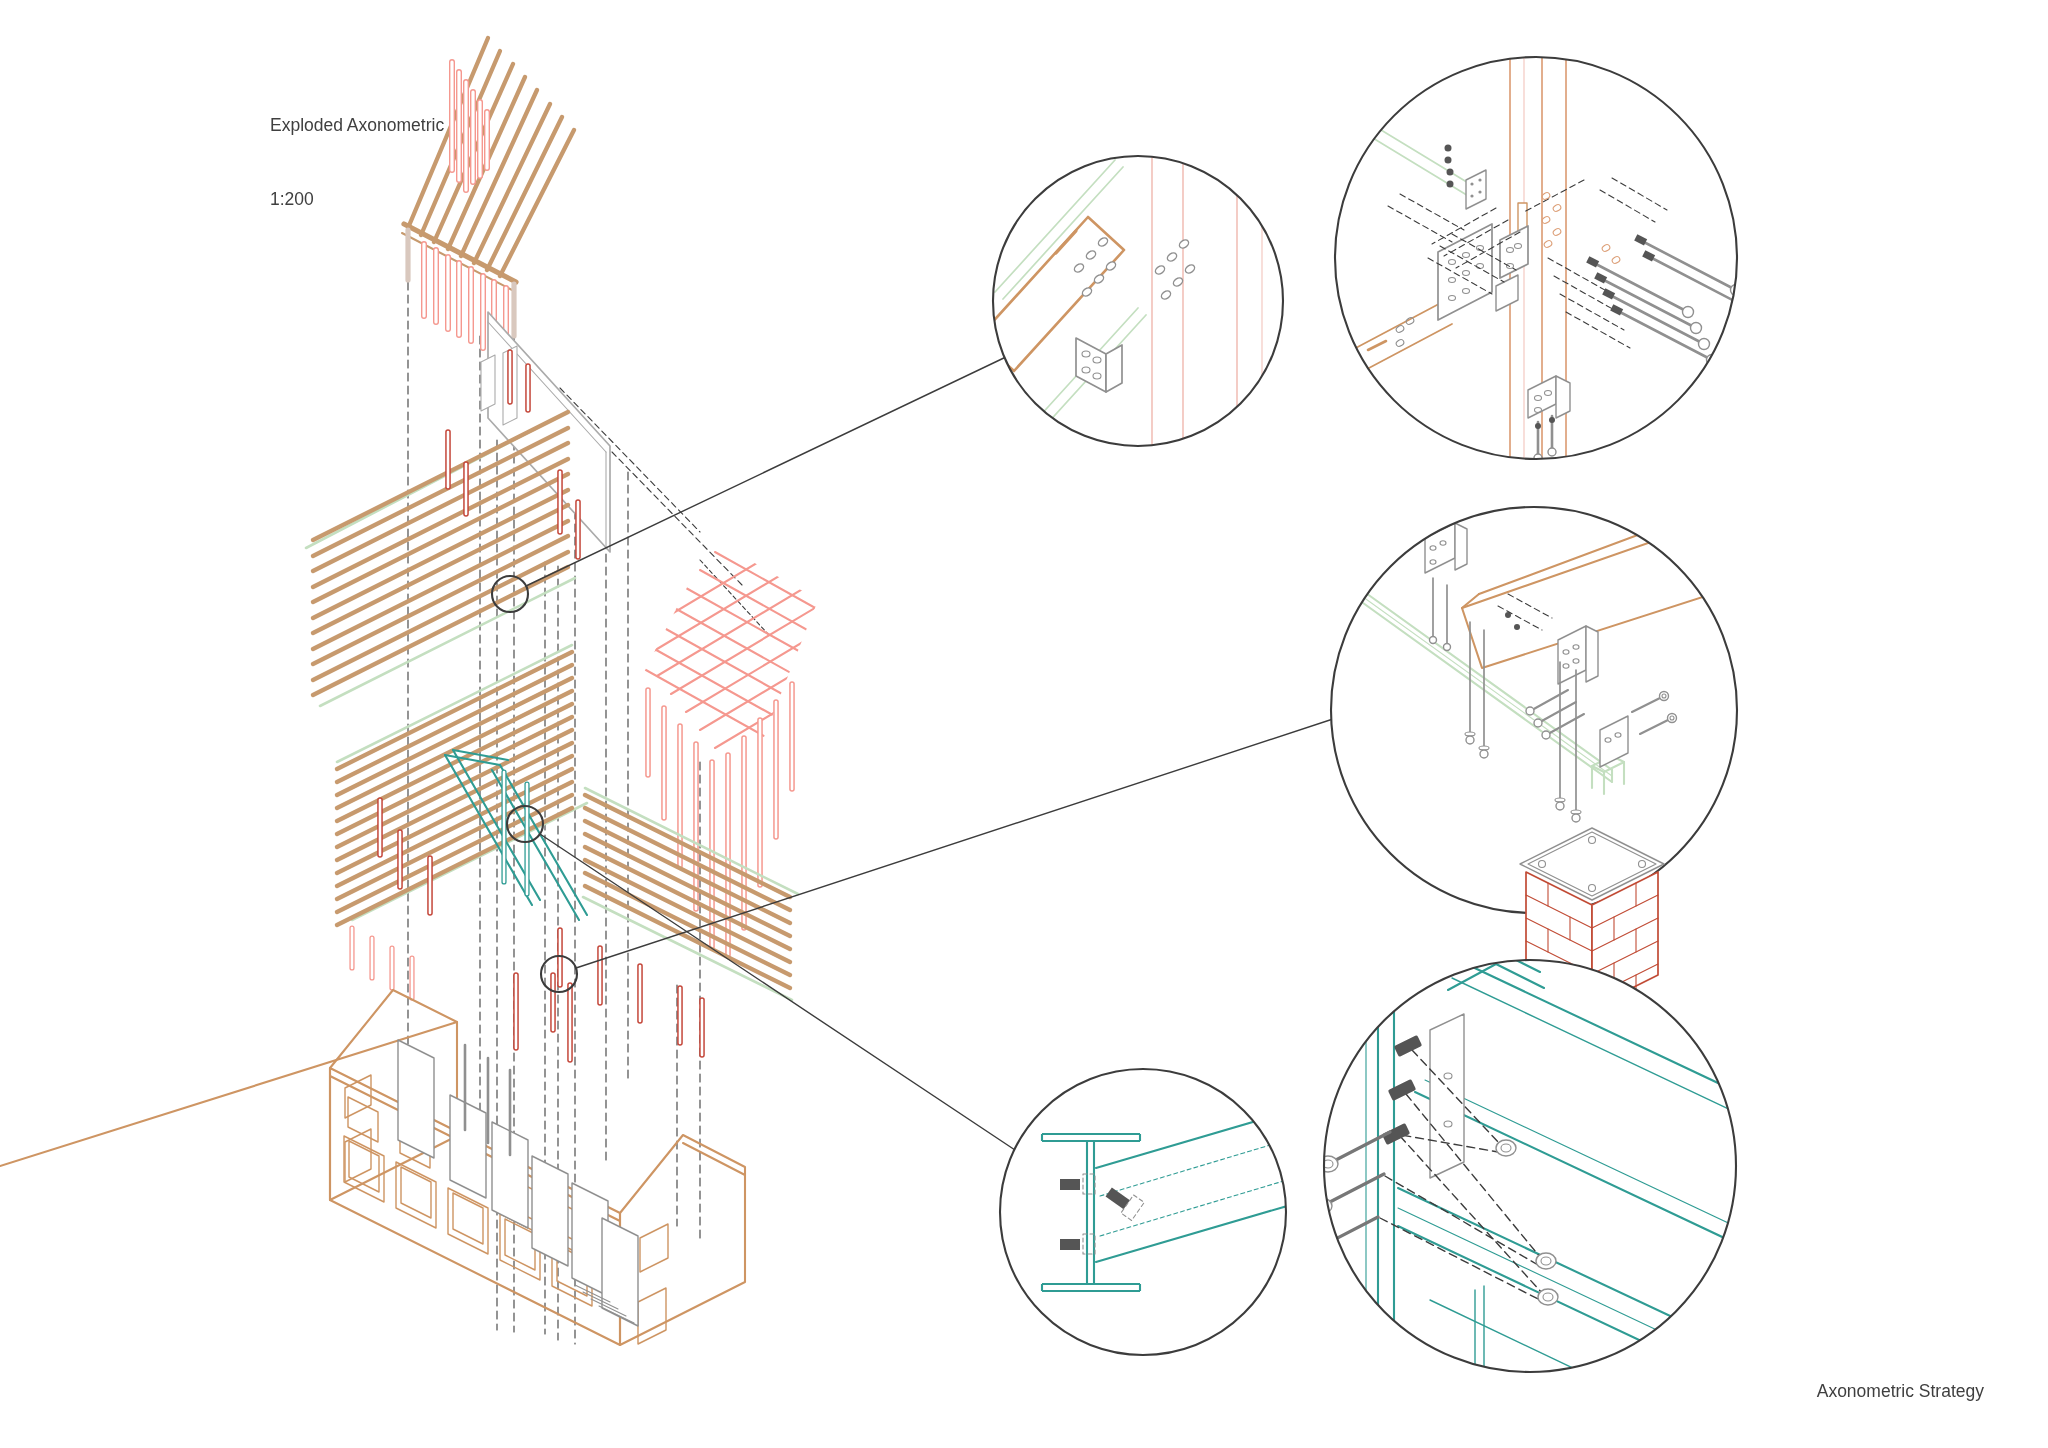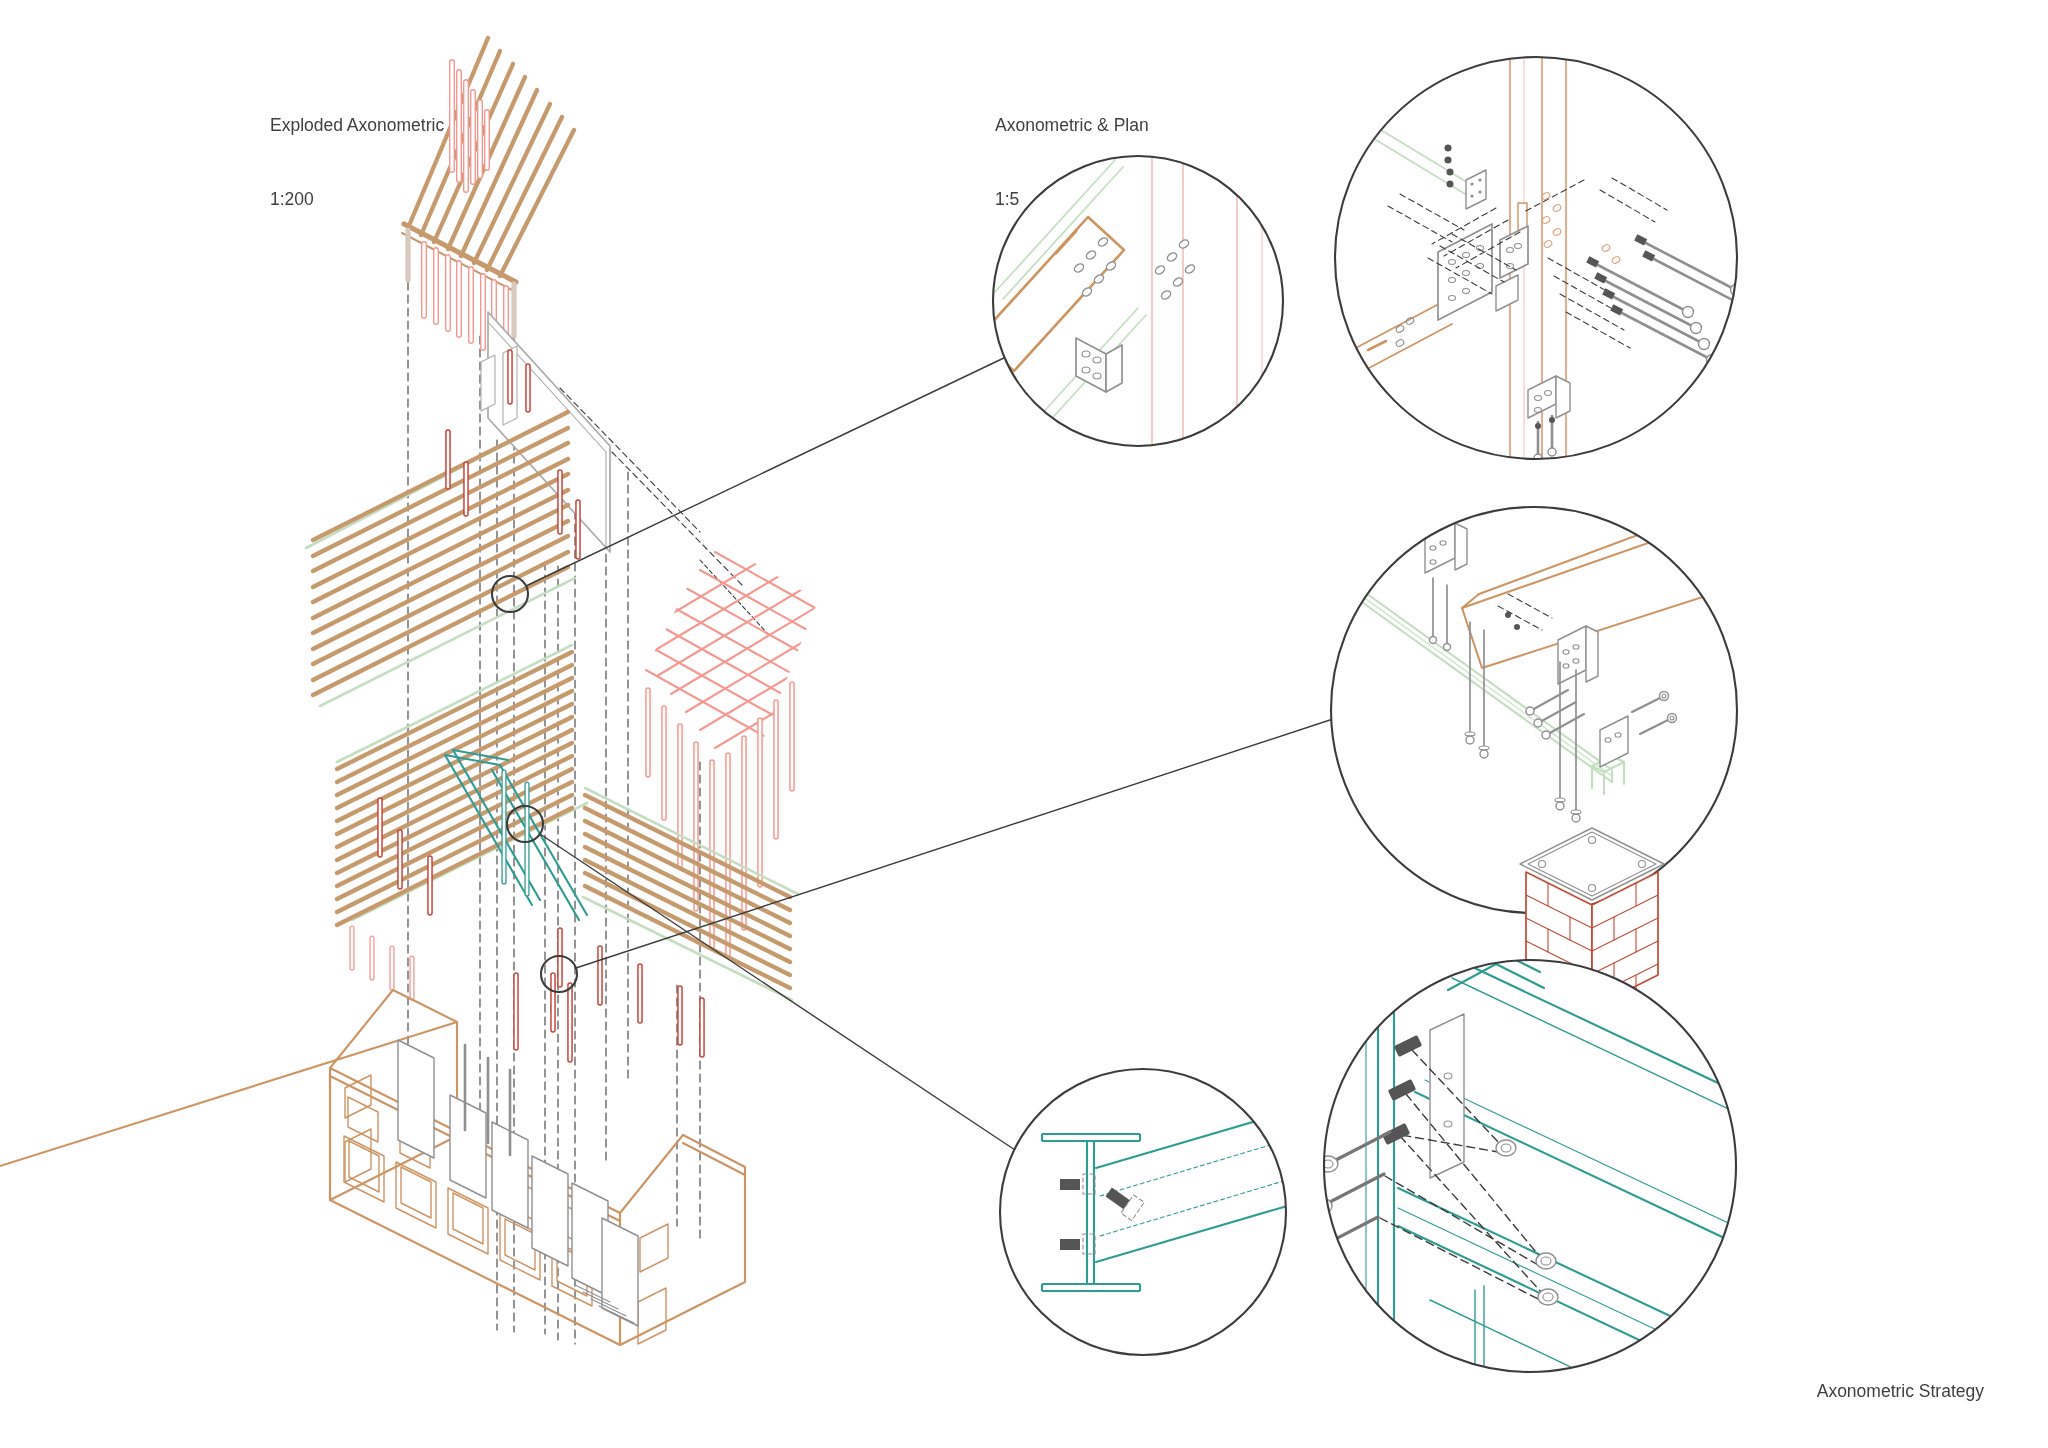--- a/index.html
+++ b/index.html
@@ -29,24 +29,20 @@
 </head>
 <body>
 
 <div class="sheet">
 
   <div class="label" id="lbl-left" style="left:270px;top:64px;">
     <span class="t">Exploded Axonometric</span>
     <span class="t">1:200</span>
   </div>
 
-  <div class="label" id="lbl-right" style="left:995px;top:64px;">
-    <span class="t">Axonometric &amp; Plan</span>
-    <span class="t">1:5</span>
-  </div>
 
   <div class="label" id="lbl-footer" style="right:64px;top:1330px;">
     <span class="t">Axonometric Strategy</span>
     
   </div>
 
   <svg width="2048" height="1448" viewBox="0 0 2048 1448">
     <defs>
       <clipPath id="clipA">
           <circle cx="1138" cy="301" r="145"></circle>

